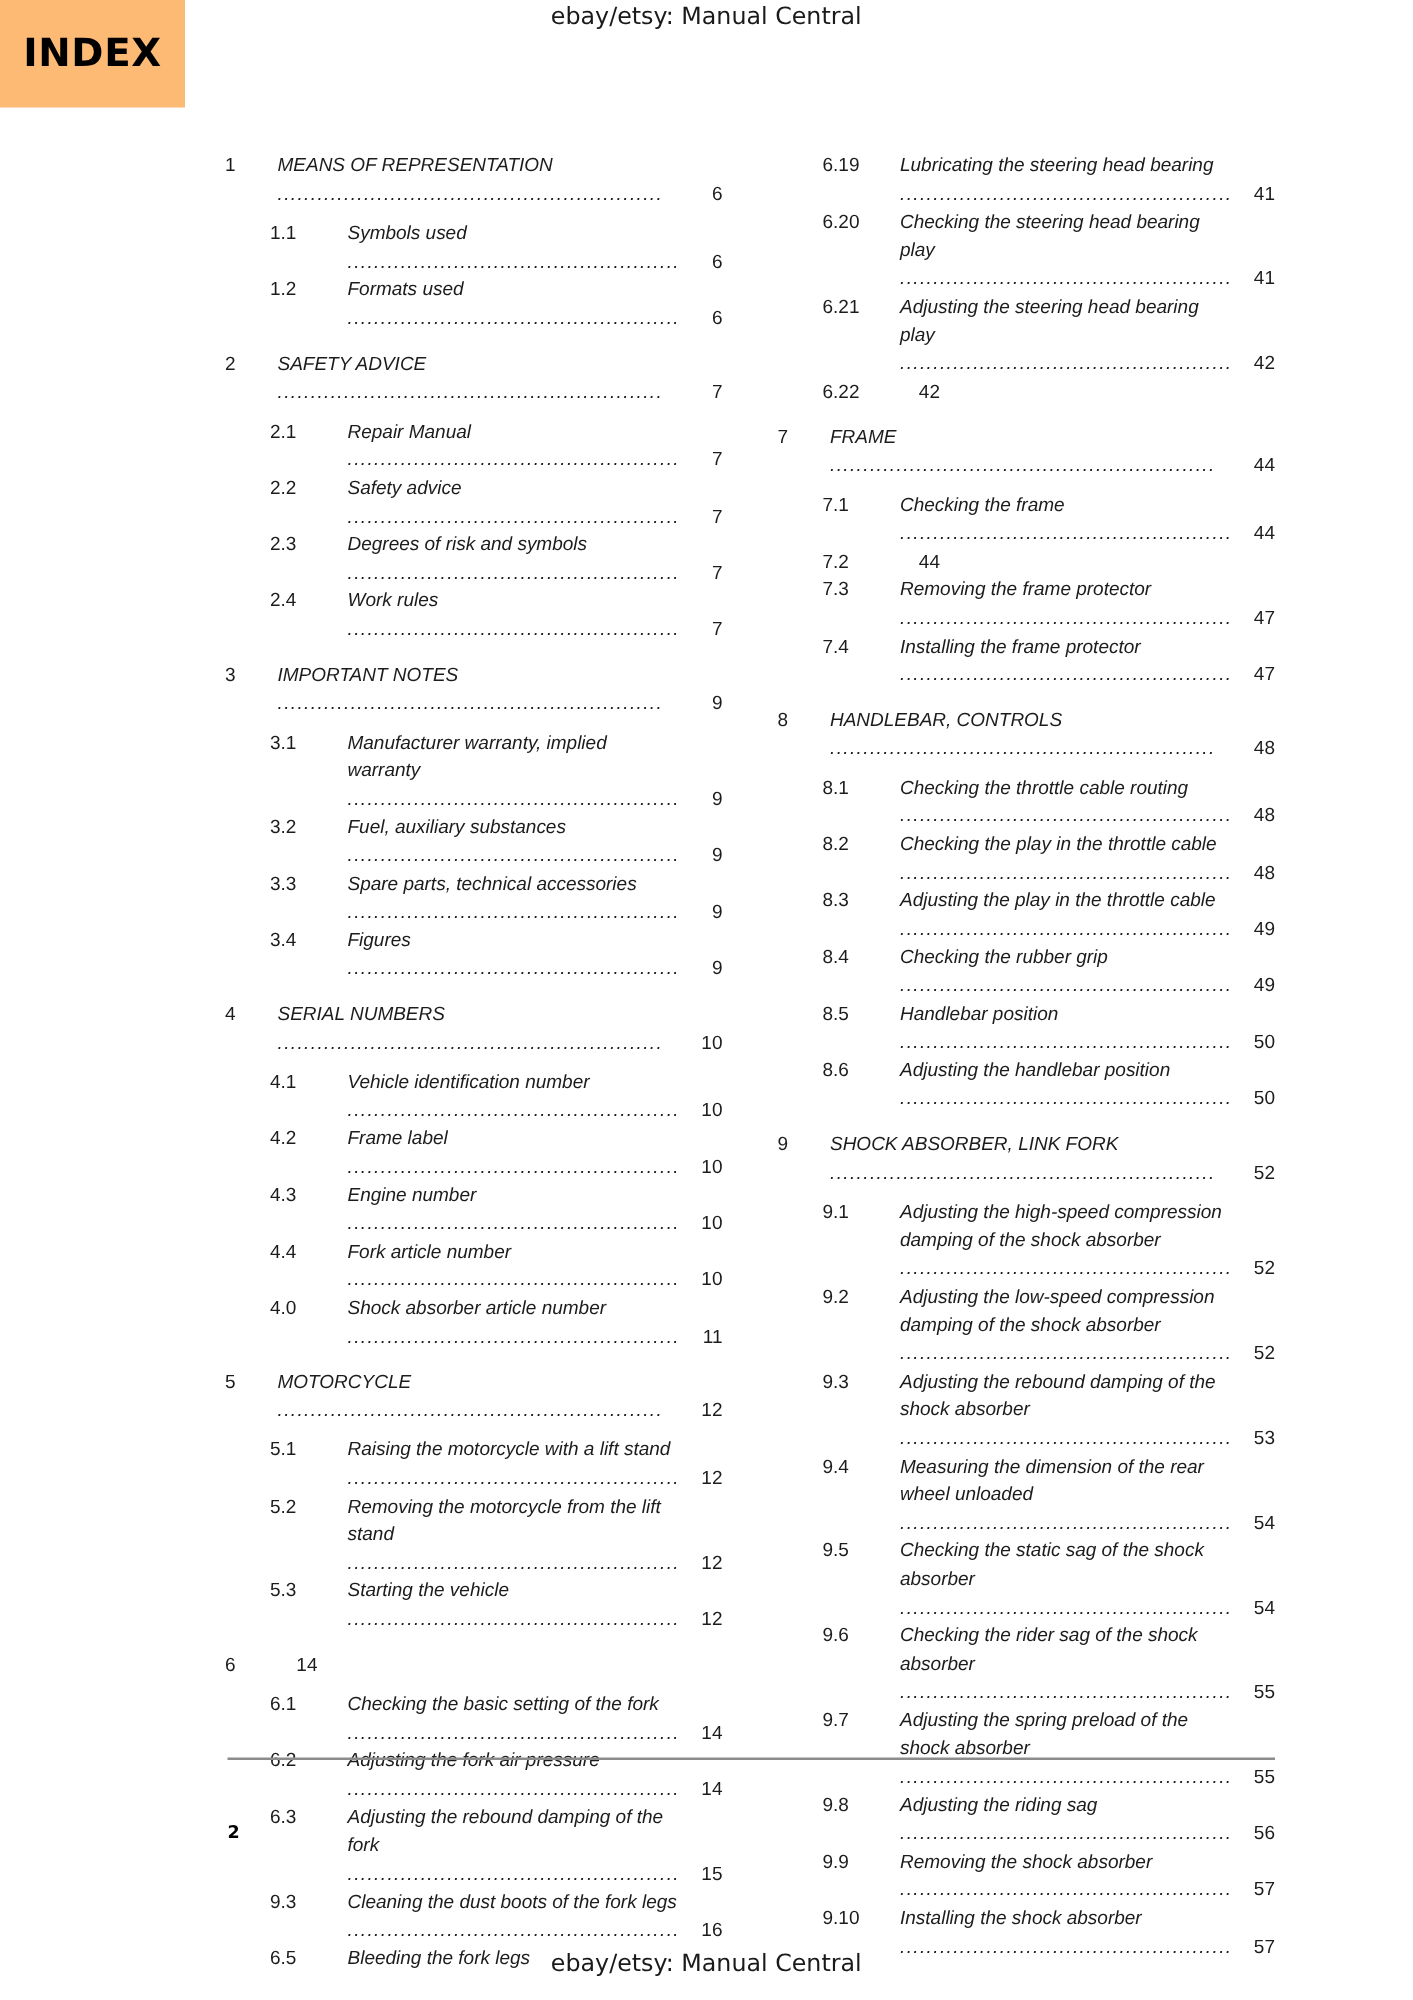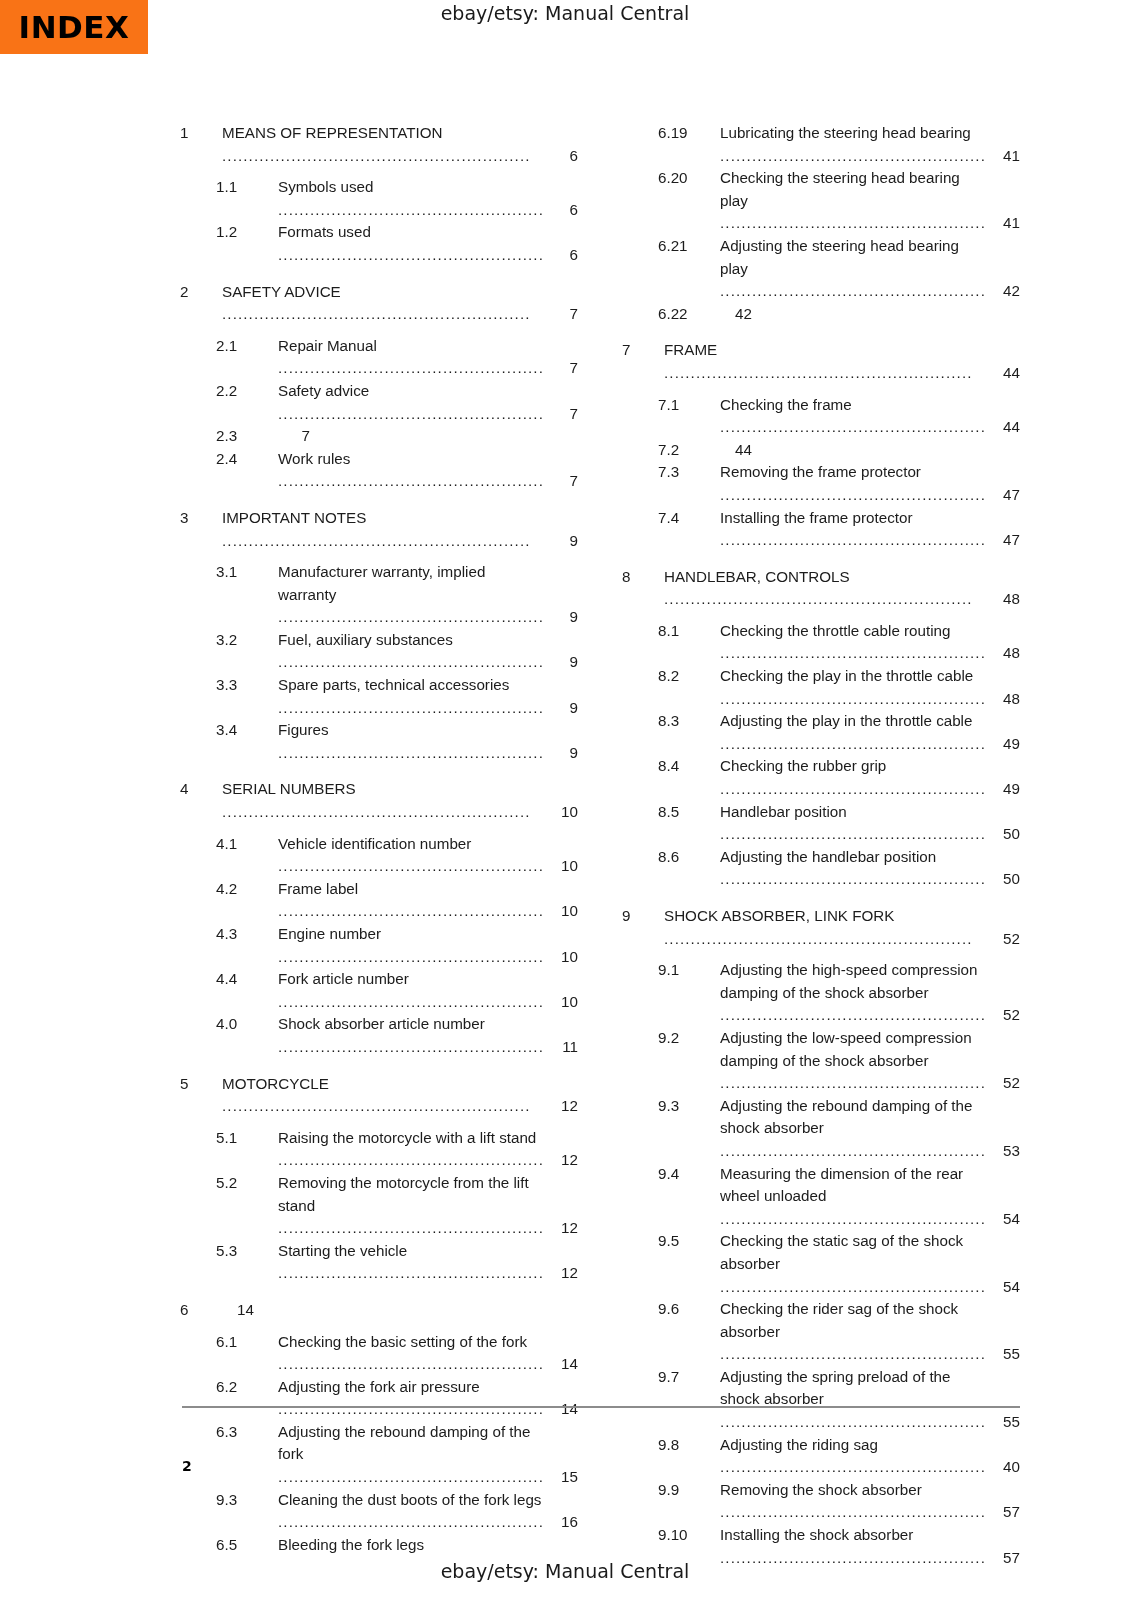--- a/index.html
+++ b/index.html
@@ -15,22 +15,22 @@
     color: #000000;
     overflow: hidden;
   }
 
   
   .index-tab {
     position: absolute;
     left: 0;
     top: 0;
     width: 148px;
-    height: 54px;
-    background: #f97316;
+    height: 86px;
+    background: #fdba74;
     display: flex;
     align-items: center;
     justify-content: center;
   }
   .index-tab-label {
     font-family: "DejaVu Sans", sans-serif;
     font-weight: 700;
     font-size: 31px;
     letter-spacing: 0.5px;
     color: #000;
@@ -87,20 +87,21 @@
     flex: 0 0 auto;
     text-align: left;
   }
   .level1 .e-num { width: 42px; }
   .level2 .e-num { width: 62px; margin-left: 36px; }
 
   .e-body {
     flex: 1 1 auto;
     position: relative;
     min-width: 0;
+    font-style: italic;
   }
   .e-title {
     
   }
   .e-leader {
     display: inline;
     color: #1c1c1c;
     letter-spacing: 1.1px;
     word-break: break-all;
     overflow-wrap: anywhere;
@@ -169,20 +170,21 @@
         <span class="e-body"><span class="e-title">Repair Manual</span><span class="e-leader"> ..................................................</span></span>
         <span class="e-page">7</span>
       </div>
       <div class="toc-entry level2">
         <span class="e-num">2.2</span>
         <span class="e-body"><span class="e-title">Safety advice</span><span class="e-leader"> ..................................................</span></span>
         <span class="e-page">7</span>
       </div>
       <div class="toc-entry level2">
         <span class="e-num">2.3</span>
+        <span class="e-body"><span class="e-title">Degrees of risk and symbols</span><span class="e-leader"> ..................................................</span></span>
         <span class="e-page">7</span>
       </div>
       <div class="toc-entry level2">
         <span class="e-num">2.4</span>
         <span class="e-body"><span class="e-title">Work rules</span><span class="e-leader"> ..................................................</span></span>
         <span class="e-page">7</span>
       </div>
       <div class="toc-entry level1">
         <span class="e-num">3</span>
         <span class="e-body"><span class="e-title">IMPORTANT NOTES</span><span class="e-leader"> ..........................................................</span></span>
@@ -402,21 +404,21 @@
         <span class="e-page">55</span>
       </div>
       <div class="toc-entry level2">
         <span class="e-num">9.7</span>
         <span class="e-body"><span class="e-title">Adjusting the spring preload of the shock absorber</span><span class="e-leader"> ..................................................</span></span>
         <span class="e-page">55</span>
       </div>
       <div class="toc-entry level2">
         <span class="e-num">9.8</span>
         <span class="e-body"><span class="e-title">Adjusting the riding sag</span><span class="e-leader"> ..................................................</span></span>
-        <span class="e-page">40</span>
+        <span class="e-page">56</span>
       </div>
       <div class="toc-entry level2">
         <span class="e-num">9.9</span>
         <span class="e-body"><span class="e-title">Removing the shock absorber</span><span class="e-leader"> ..................................................</span></span>
         <span class="e-page">57</span>
       </div>
       <div class="toc-entry level2">
         <span class="e-num">9.10</span>
         <span class="e-body"><span class="e-title">Installing the shock absorber</span><span class="e-leader"> ..................................................</span></span>
         <span class="e-page">57</span>

